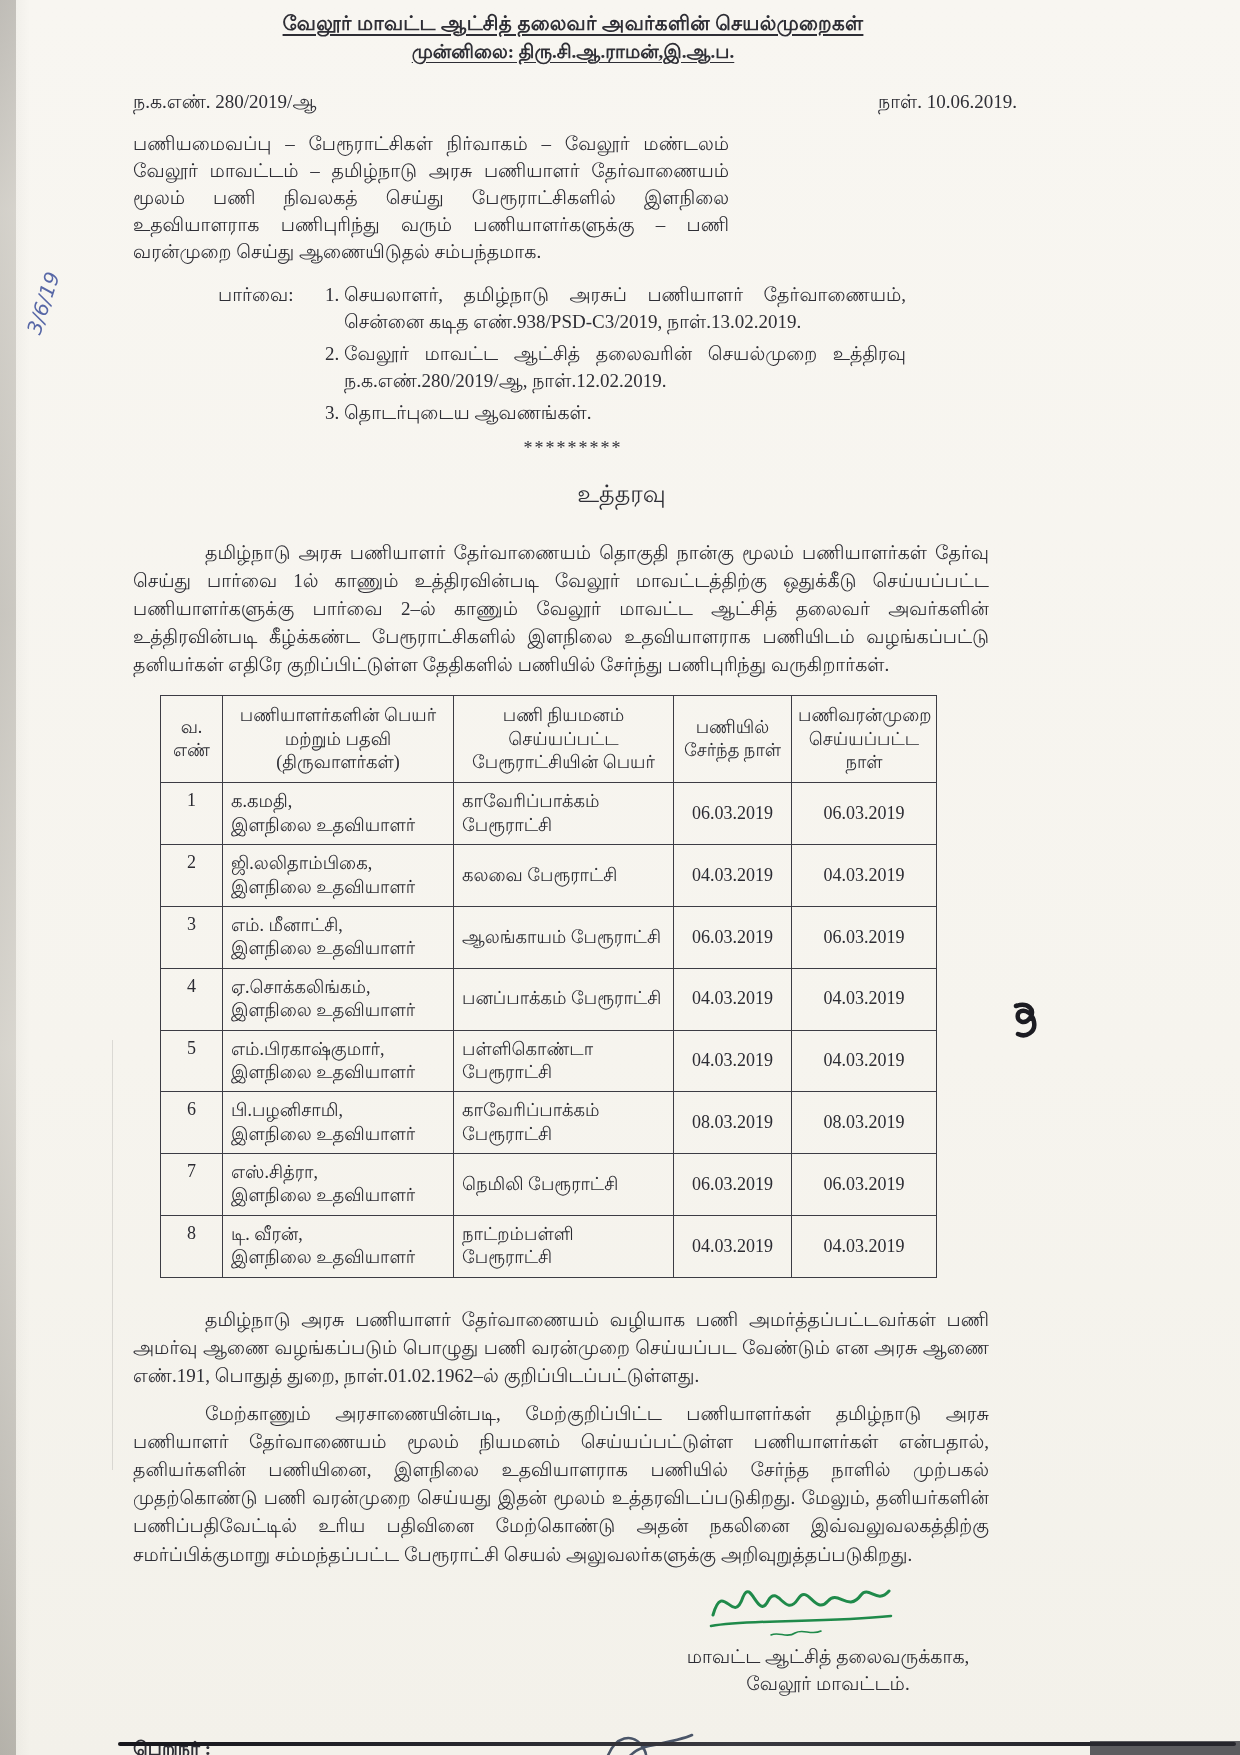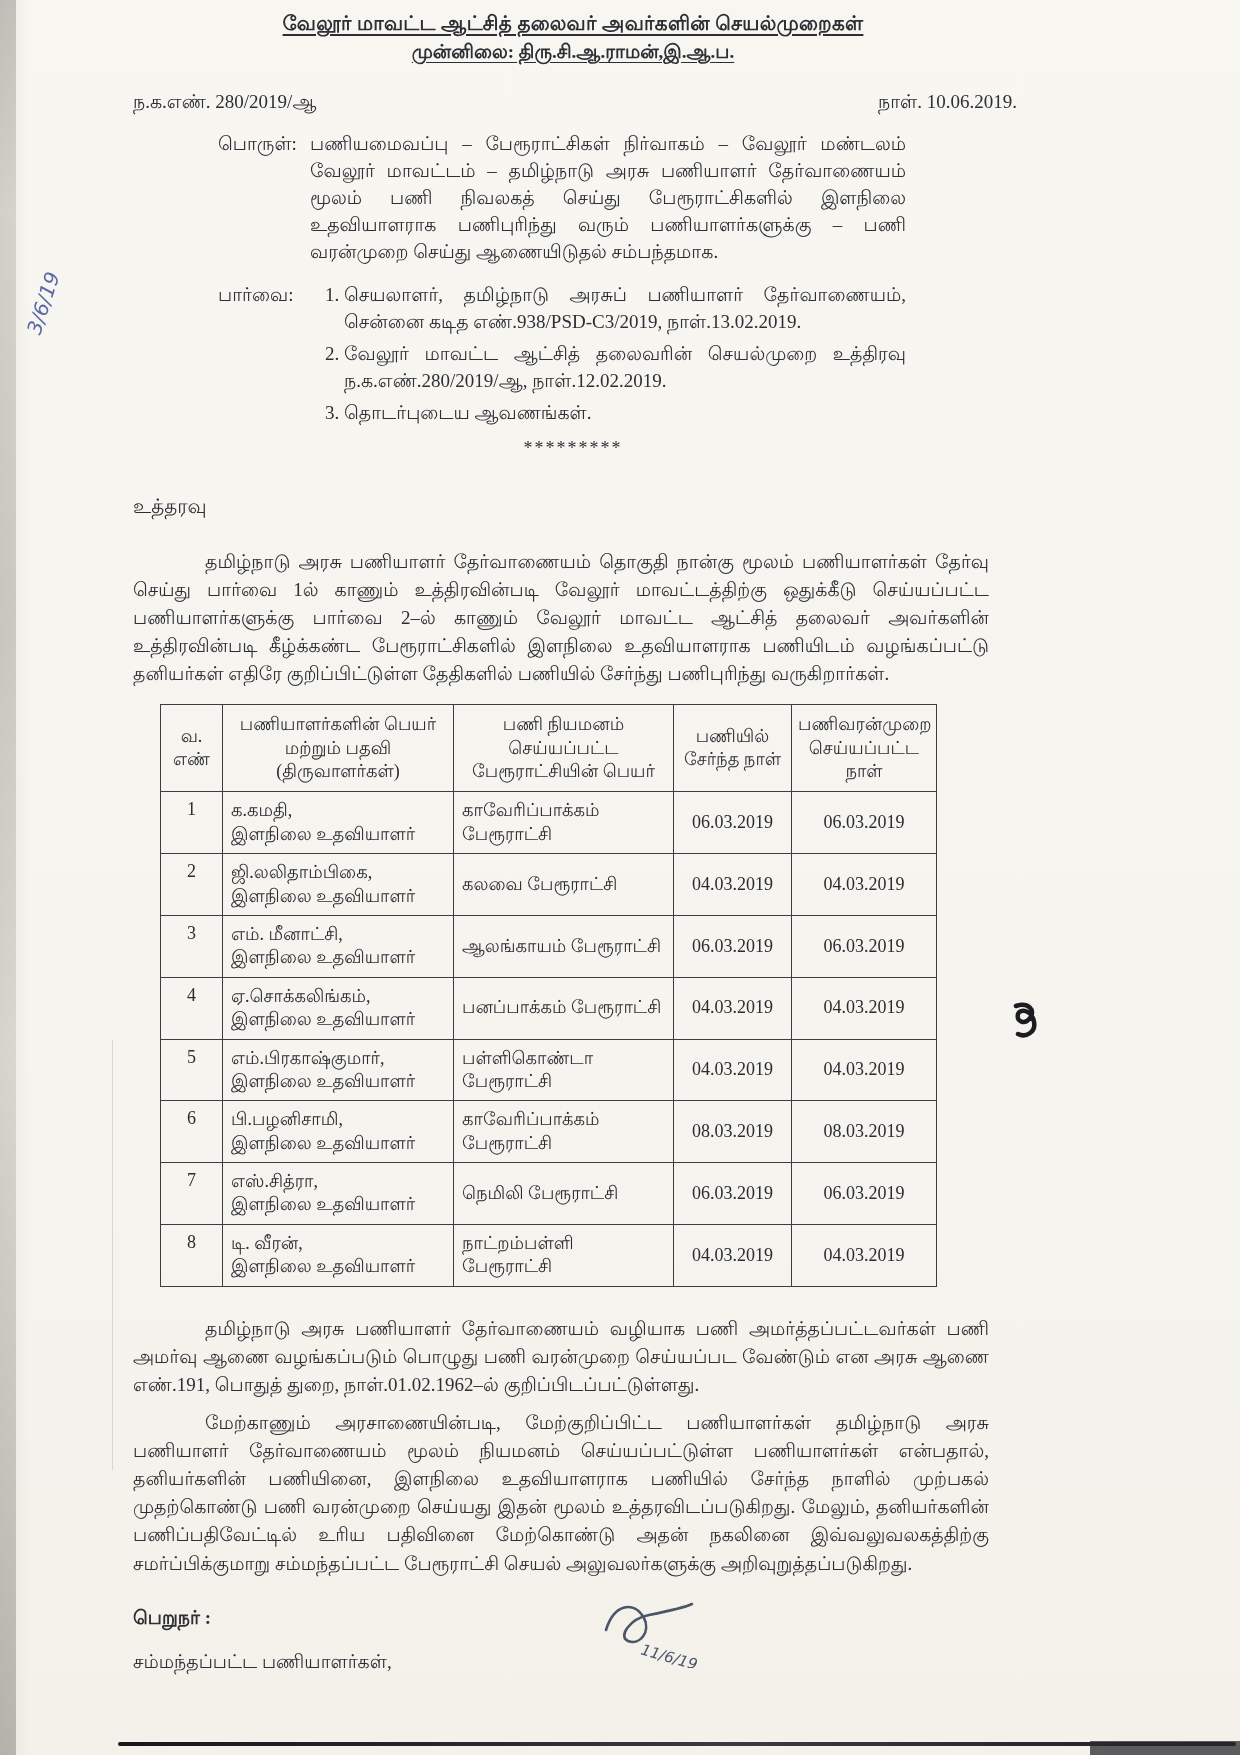--- a/index.html
+++ b/index.html
@@ -26,21 +26,21 @@
     margin-top: 4px; font-size: 19px; font-weight: bold;
     text-decoration: underline; text-underline-offset: 4px;
   }
   .ref-row { margin-top: 26px; width: 884px; display: flex; justify-content: space-between; font-size: 19px; gap: 27px; }
   .block { display: flex; margin-top: 16px; font-size: 19px; line-height: 1.42; }
   .block .label { margin-left: 85px; width: 92px; flex: 0 0 92px; }
   .subject-text { width: 596px; text-align: justify; }
   .refs-list { width: 596px; list-style-position: outside; padding-left: 34px; }
   .refs-list li { margin-bottom: 5px; text-align: justify; }
   .stars { width: 880px; text-align: center; margin-top: 6px; font-size: 18px; letter-spacing: 2px; }
-  .order-heading { margin-top: 36px; font-size: 20px; }
+  .order-heading { margin-top: 22px; font-size: 24px; text-align: center; }
   .para {
     margin-top: 28px; width: 856px; font-size: 19px; line-height: 1.48;
     text-align: justify; text-indent: 72px;
   }
   .para.tight { margin-top: 10px; }
 
   table.gov-table {
     margin: 16px 0 0 27px; border-collapse: collapse; table-layout: fixed;
     width: 776px; font-size: 18px; color: #2b2b32;
   }
@@ -91,21 +91,20 @@
       <div class="doc-title">வேலூர் மாவட்ட ஆட்சித் தலைவர் அவர்களின் செயல்முறைகள்</div>
       <div class="doc-subtitle">முன்னிலை: திரு.சி.ஆ.ராமன்,இ.ஆ.ப.</div>
     </div>
 
     <div class="ref-row">
       <span>ந.க.எண். 280/2019/ஆ</span>
       <span>நாள். 10.06.2019.</span>
     </div>
 
     <div class="block">
-      <div class="label">பொருள்:</div>
       <div class="subject-text">பணியமைவப்பு – பேரூராட்சிகள் நிர்வாகம் – வேலூர் மண்டலம் வேலூர் மாவட்டம் – தமிழ்நாடு அரசு பணியாளர் தேர்வாணையம் மூலம் பணி நிவலகத் செய்து பேரூராட்சிகளில் இளநிலை உதவியாளராக பணிபுரிந்து வரும் பணியாளர்களுக்கு – பணி வரன்முறை செய்து ஆணையிடுதல் சம்பந்தமாக.</div>
     </div>
 
     <div class="block">
       <div class="label">பார்வை:</div>
       <ol class="refs-list">
         <li><span>செயலாளர், தமிழ்நாடு அரசுப் பணியாளர் தேர்வாணையம், சென்னை கடித எண்.938/PSD-C3/2019, நாள்.13.02.2019.</span></li>
         <li><span>வேலூர் மாவட்ட ஆட்சித் தலைவரின் செயல்முறை உத்திரவு ந.க.எண்.280/2019/ஆ, நாள்.12.02.2019.</span></li>
         <li><span>தொடர்புடைய ஆவணங்கள்.</span></li>
       </ol>
@@ -214,20 +213,31 @@
           <td class="c-panch">நாட்றம்பள்ளி பேரூராட்சி</td>
           <td class="c-date">04.03.2019</td>
           <td class="c-date2">04.03.2019</td>
         </tr>
       </tbody>
     </table>
 
     <p class="para">தமிழ்நாடு அரசு பணியாளர் தேர்வாணையம் வழியாக பணி அமர்த்தப்பட்டவர்கள் பணி அமர்வு ஆணை வழங்கப்படும் பொழுது பணி வரன்முறை செய்யப்பட வேண்டும் என அரசு ஆணை எண்.191, பொதுத் துறை, நாள்.01.02.1962–ல் குறிப்பிடப்பட்டுள்ளது.</p>
     <p class="para tight">மேற்காணும் அரசாணையின்படி, மேற்குறிப்பிட்ட பணியாளர்கள் தமிழ்நாடு அரசு பணியாளர் தேர்வாணையம் மூலம் நியமனம் செய்யப்பட்டுள்ள பணியாளர்கள் என்பதால், தனியர்களின் பணியினை, இளநிலை உதவியாளராக பணியில் சேர்ந்த நாளில் முற்பகல் முதற்கொண்டு பணி வரன்முறை செய்யது இதன் மூலம் உத்தரவிடப்படுகிறது. மேலும், தனியர்களின் பணிப்பதிவேட்டில் உரிய பதிவினை மேற்கொண்டு அதன் நகலினை இவ்வலுவலகத்திற்கு சமர்ப்பிக்குமாறு சம்மந்தப்பட்ட பேரூராட்சி செயல் அலுவலர்களுக்கு அறிவுறுத்தப்படுகிறது.</p>
 
+    <div class="sig-block">
+      <svg class="sig-scribble" width="200" height="72" viewBox="0 0 200 72">
+        <path d="M12 44 C 22 8, 32 56, 42 26 C 50 6, 57 50, 67 30 C 77 12, 84 48, 97 28 C 107 12, 114 45, 127 30 C 137 18, 147 42, 160 24 C 168 14, 176 34, 188 20" stroke="#1f8a4a" fill="none" stroke-width="3" stroke-linecap="round"></path>
+        <path d="M10 55 C 52 48, 122 52, 190 45" stroke="#1f8a4a" fill="none" stroke-width="2.5" stroke-linecap="round"></path>
+        <path d="M70 64 c 8 -4, 16 4, 24 -2 c 8 -5, 16 3, 26 -2" stroke="#1f8a4a" fill="none" stroke-width="1.6" stroke-linecap="round"></path>
+      </svg>
+      <div class="sig-text">
+        <div>மாவட்ட ஆட்சித் தலைவருக்காக,</div>
+        <div>வேலூர் மாவட்டம்.</div>
+      </div>
+    </div>
 
     <div class="recipients">
       <div class="label2">பெறுநர் :</div>
       <div>சம்மந்தப்பட்ட பணியாளர்கள்,</div>
 
       <svg class="footer-scribble" width="130" height="78" viewBox="0 0 130 78">
         <path d="M18 40 C 26 14, 46 10, 56 28 C 63 41, 52 56, 40 51 C 30 47, 41 29, 61 25 C 81 21, 96 18, 104 14" stroke="#4a5568" fill="none" stroke-width="2.6" stroke-linecap="round"></path>
         <text x="52" y="64" transform="rotate(16 52 64)" font-size="15" fill="#4a5568" font-style="italic" font-family="DejaVu Sans, sans-serif">11/6/19</text>
       </svg>
     </div>

